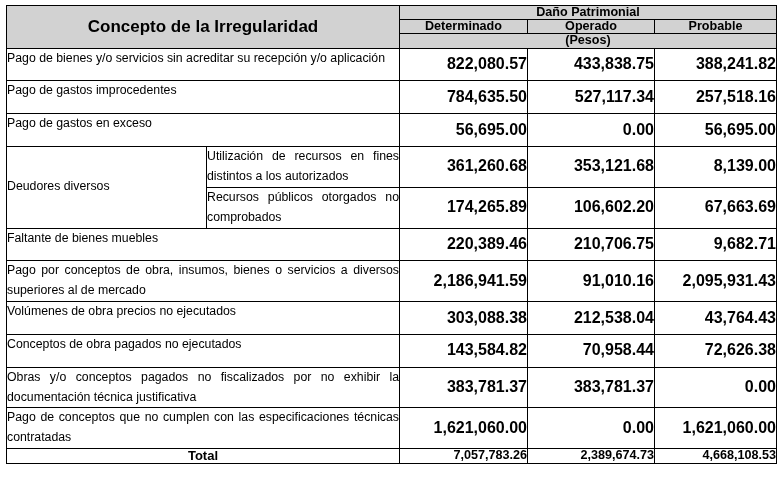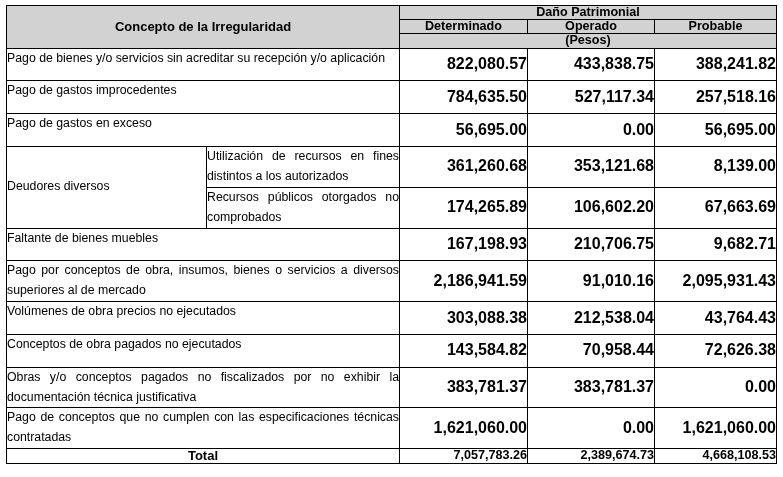--- a/index.html
+++ b/index.html
@@ -41,21 +41,21 @@
   }
   
   th.hdr {
     background: #d2d2d2;
     font-weight: bold;
     text-align: center;
     font-size: 12.6px;
     padding: 4px 2px;
   }
   th.hdr-concepto {
-    font-size: 13px;
+    font-size: 17px;
   }
   th.hdr-pesos {
     font-size: 12.6px;
     padding: 3px 2px;
   }
   
   td.concepto {
     text-align: justify;
     text-align-last: left;
     padding: 3px 2px 3px 3px;
@@ -157,21 +157,21 @@
 
       <tr>
         <td class="concepto">Recursos públicos otorgados no comprobados</td>
         <td class="num">174,265.89</td>
         <td class="num">106,602.20</td>
         <td class="num">67,663.69</td>
       </tr>
 
       <tr>
         <td class="concepto single" colspan="2">Faltante de bienes muebles</td>
-        <td class="num">167,198.93</td>
+        <td class="num">220,389.46</td>
         <td class="num">210,706.75</td>
         <td class="num">9,682.71</td>
       </tr>
 
       <tr>
         <td class="concepto" colspan="2">Pago por conceptos de obra, insumos, bienes o servicios a diversos superiores al de mercado</td>
         <td class="num">2,186,941.59</td>
         <td class="num">91,010.16</td>
         <td class="num">2,095,931.43</td>
       </tr>

